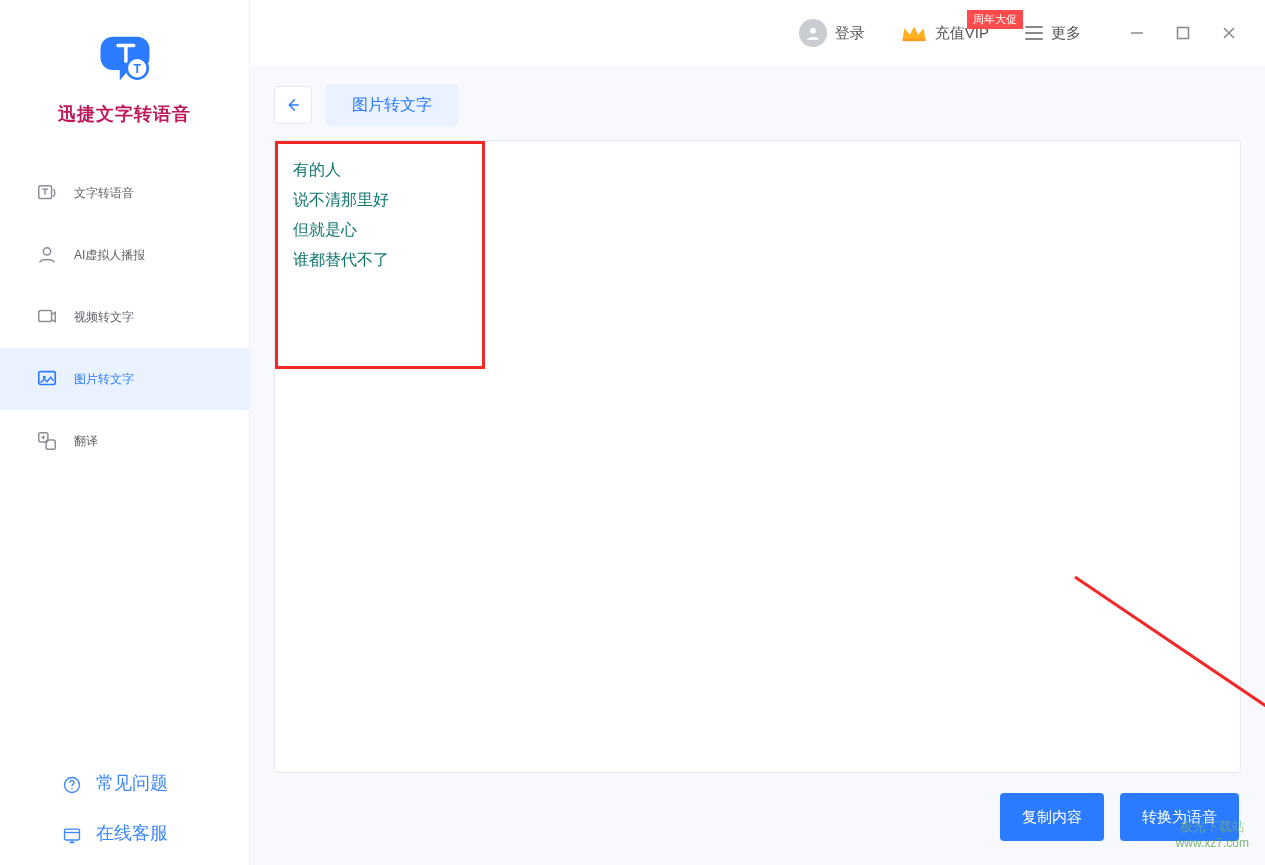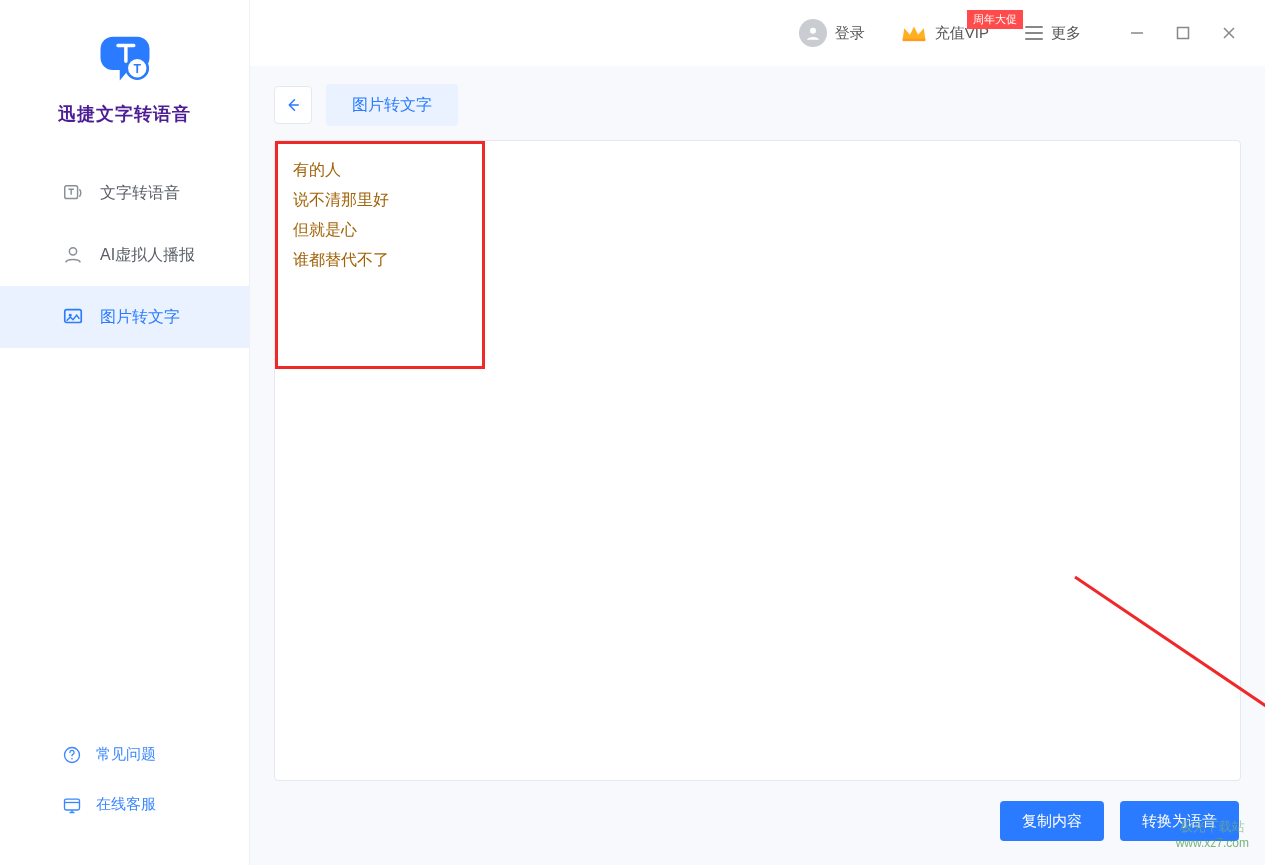--- a/index.html
+++ b/index.html
@@ -5,30 +5,30 @@
   * { margin: 0; padding: 0; box-sizing: border-box; font-family: "Microsoft YaHei", Arial, sans-serif; }
   body { width: 1265px; height: 865px; background: #f5f8fb; overflow: hidden; position: relative; }
 
   .window { display: flex; width: 100%; height: 100%; background: #ffffff; }
 
   
   .sidebar { width: 250px; height: 100%; background: #ffffff; border-right: 1px solid #eef0f3; box-shadow: 2px 0 6px rgba(0,0,0,0.03); display: flex; flex-direction: column; }
   .logo-block { display: flex; flex-direction: column; align-items: center; padding: 28px 0 22px; }
   .logo-icon { width: 56px; height: 56px; position: relative; }
   .logo-icon svg { width: 56px; height: 56px; }
-  .app-name { margin-top: 18px; font-size: 18px; font-weight: 600; color: #4c1d95; letter-spacing: 1px; }
+  .app-name { margin-top: 18px; font-size: 18px; font-weight: 600; color: #be185d; letter-spacing: 1px; }
 
   .nav-list { flex: 1; padding-top: 14px; }
-  .nav-item { display: flex; align-items: center; height: 62px; padding-left: 62px; cursor: pointer; color: #5a5f66; font-size: 16px; }
+  .nav-item { display: flex; align-items: center; height: 62px; padding-left: 36px; cursor: pointer; color: #5a5f66; font-size: 12px; }
   .nav-item.active { background: #eaf2ff; color: #2a7bff; }
   .nav-icon { width: 22px; height: 22px; margin-right: 16px; display: inline-flex; align-items: center; justify-content: center; }
   .nav-icon svg { width: 22px; height: 22px; }
 
   .support-list { padding-bottom: 20px; }
-  .support-item { display: flex; align-items: flex-start; height: 50px; padding-left: 62px; color: #3a86ff; font-size: 15px; cursor: pointer; }
+  .support-item { display: flex; align-items: flex-end; height: 50px; padding-left: 62px; color: #3a86ff; font-size: 18px; cursor: pointer; }
   .support-icon { width: 20px; height: 20px; margin-right: 14px; display: inline-flex; align-items: center; justify-content: center; }
   .support-icon svg { width: 20px; height: 20px; }
 
   
   .main { flex: 1; display: flex; flex-direction: column; background: #f7f9fc; position: relative; }
 
   
   .header { height: 66px; display: flex; align-items: center; justify-content: flex-end; padding-right: 28px; background: #ffffff; }
   .hdr-item { display: inline-flex; align-items: center; margin-right: 36px; color: #555; font-size: 15px; cursor: pointer; position: relative; }
   .hdr-icon { margin-right: 8px; display: inline-flex; }
@@ -44,28 +44,28 @@
   
   .content { flex: 1; padding: 18px 24px 24px 24px; display: flex; flex-direction: column; }
 
   .tab-row { display: flex; align-items: center; gap: 14px; margin-bottom: 14px; }
   .back-btn { width: 38px; height: 38px; background: #fff; border: 1px solid #e5e8ee; border-radius: 4px; display: inline-flex; align-items: center; justify-content: center; cursor: pointer; }
   .tab { padding: 0 26px; height: 42px; display: inline-flex; align-items: center; border-radius: 4px; font-size: 16px; background: #eaf2ff; color: #2a7bff; cursor: pointer; }
 
   .editor-wrap { flex: 1; background: #ffffff; border: 1px solid #e5e8ee; border-radius: 4px; position: relative; padding: 8px 10px; }
   .highlight-box { position: absolute; left: 0; top: 0; width: 210px; height: 228px; border: 3px solid #f02828; pointer-events: none; }
 
-  .editor-text { color: #a16207; font-size: 16px; line-height: 30px; padding: 6px 8px; white-space: pre-line; }
+  .editor-text { color: #0f766e; font-size: 16px; line-height: 30px; padding: 6px 8px; white-space: pre-line; }
 
   
   .big-arrow { position: absolute; left: 820px; top: 572px; pointer-events: none; }
 
   
   .footer { display: flex; justify-content: flex-end; gap: 16px; margin-top: 20px; padding-right: 2px; }
-  .btn { height: 40px; padding: 0 22px; border: none; border-radius: 4px; color: #fff; font-size: 15px; cursor: pointer; }
+  .btn { height: 48px; padding: 0 22px; border: none; border-radius: 4px; color: #fff; font-size: 15px; cursor: pointer; }
   .btn-primary { background: #2a7bff; }
 
   .watermark { position: absolute; right: 16px; bottom: 14px; text-align: center; font-size: 12px; line-height: 16px; color: rgba(90,160,90,0.8); pointer-events:none;}
   .watermark .wm-top{color: rgba(120,180,120,0.65); font-size:13px;}
 </style>
 </head>
 <body>
 
 <div class="window">
 
@@ -96,29 +96,48 @@
       </div>
       <div class="nav-item">
         <span class="nav-icon">
             <svg viewBox="0 0 24 24">
               <circle cx="12" cy="8" r="4" fill="none" stroke="#8a8f96" stroke-width="1.6"></circle>
               <path d="M4 20c2-4 14-4 16 0" stroke="#8a8f96" stroke-width="1.6" fill="none"></path>
             </svg>
           </span>
         <span>AI虚拟人播报</span>
       </div>
+      <div class="nav-item">
+        <span class="nav-icon">
+            <svg viewBox="0 0 24 24">
+              <rect x="3" y="5" width="14" height="12" rx="2" fill="none" stroke="#8a8f96" stroke-width="1.6"></rect>
+              <path d="M17 9l4-2v10l-4-2" stroke="#8a8f96" stroke-width="1.6" fill="none"></path>
+            </svg>
+          </span>
+        <span>视频转文字</span>
+      </div>
       <div class="nav-item active">
         <span class="nav-icon">
             <svg viewBox="0 0 24 24">
               <rect x="3" y="4" width="18" height="14" rx="2" fill="none" stroke="#2a7bff" stroke-width="1.8"></rect>
               <circle cx="9" cy="10" r="1.6" fill="#2a7bff"></circle>
               <path d="M5 16l4-4 3 3 4-5 3 4" stroke="#2a7bff" stroke-width="1.6" fill="none"></path>
             </svg>
           </span>
         <span>图片转文字</span>
+      </div>
+      <div class="nav-item">
+        <span class="nav-icon">
+            <svg viewBox="0 0 24 24">
+              <rect x="3" y="3" width="10" height="10" rx="2" fill="none" stroke="#8a8f96" stroke-width="1.6"></rect>
+              <rect x="11" y="11" width="10" height="10" rx="2" fill="none" stroke="#8a8f96" stroke-width="1.6"></rect>
+              <path d="M6 8h4M8 6v4" stroke="#8a8f96" stroke-width="1.4"></path>
+            </svg>
+          </span>
+        <span>翻译</span>
       </div>
     </nav>
 
     <div class="support-list">
       <div class="support-item">
         <span class="support-icon">
             <svg viewBox="0 0 24 24">
               <circle cx="12" cy="12" r="9" fill="none" stroke="#3a86ff" stroke-width="1.6"></circle>
               <path d="M9.5 9a2.5 2.5 0 1 1 3.5 2.3c-.8.4-1 .9-1 1.7" stroke="#3a86ff" stroke-width="1.6" fill="none" stroke-linecap="round"></path>
               <circle cx="12" cy="16.5" r="1" fill="#3a86ff"></circle>

